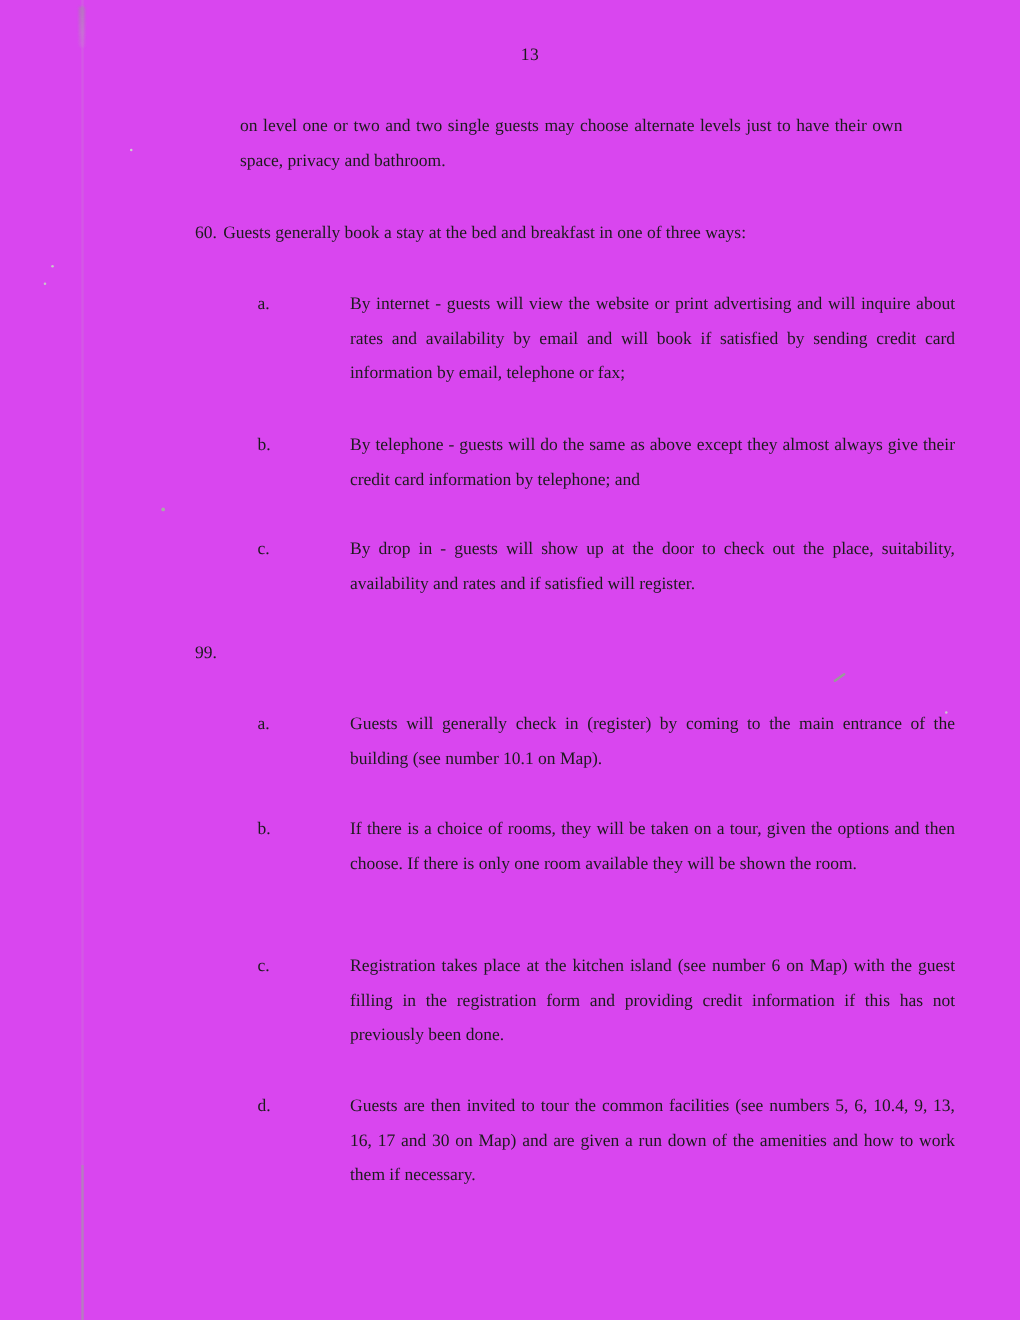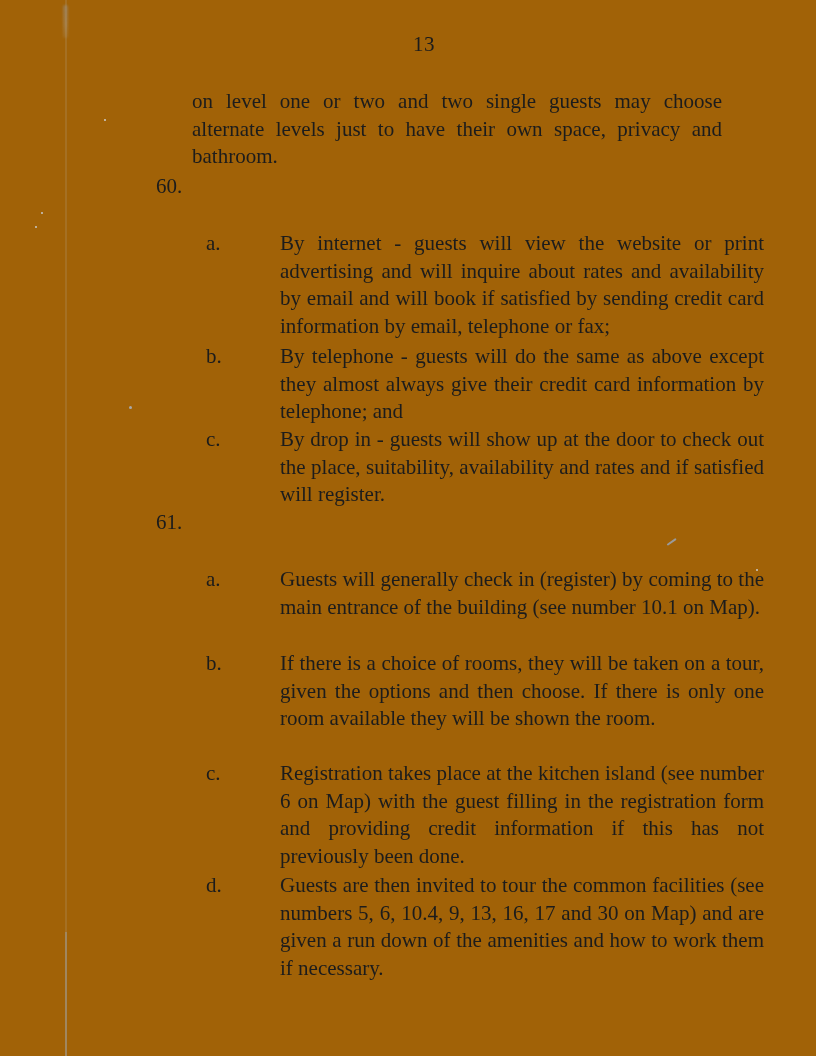--- a/index.html
+++ b/index.html
@@ -4,25 +4,25 @@
 <style>
   html, body {
     margin: 0;
     padding: 0;
     background: #ffffff;
   }
   .page {
     position: relative;
     width: 816px;
     height: 1056px;
-    background: #a16207;
+    background: #d946ef;
     overflow: hidden;
     font-family: "Liberation Serif", "DejaVu Serif", serif;
     color: #1c1c1c;
-    font-size: 21px;
+    font-size: 14px;
     line-height: 27.5px;
     text-decoration: underline;
   }
   .page-number {
     position: absolute;
     top: 31px;
     left: 0;
     width: 100%;
     text-align: center;
     letter-spacing: 0.5px;
@@ -132,37 +132,38 @@
   <div class="speck speck-4"></div>
   <div class="speck speck-5"></div>
   <div class="tick-mark"></div>
 
   <div class="page-number">13</div>
 
   <div class="para-continuation">on level one or two and two single guests may choose alternate levels just to have their own space, privacy and bathroom.</div>
 
   <div class="numbered-para" id="para-60">
     <span class="num-label">60.</span>
+    <span class="num-text">Guests generally book a stay at the bed and breakfast in one of three ways:</span>
   </div>
 
   <div class="sub-item" id="item-60a">
     <span class="letter">a.</span>
     <span class="item-text">By internet - guests will view the website or print advertising and will inquire about rates and availability by email and will book if satisfied by sending credit card information by email, telephone or fax;</span>
   </div>
   <div class="sub-item" id="item-60b">
     <span class="letter">b.</span>
     <span class="item-text">By telephone - guests will do the same as above except they almost always give their credit card information by telephone; and</span>
   </div>
   <div class="sub-item" id="item-60c">
     <span class="letter">c.</span>
     <span class="item-text">By drop in - guests will show up at the door to check out the place, suitability, availability and rates and if satisfied will register.</span>
   </div>
 
   <div class="numbered-para" id="para-61">
-    <span class="num-label">61.</span>
+    <span class="num-label">99.</span>
   </div>
 
   <div class="sub-item" id="item-61a">
     <span class="letter">a.</span>
     <span class="item-text">Guests will generally check in (register) by coming to the main entrance of the building (see number 10.1 on Map).</span>
   </div>
   <div class="sub-item" id="item-61b">
     <span class="letter">b.</span>
     <span class="item-text">If there is a choice of rooms, they will be taken on a tour, given the options and then choose.  If there is only one room available they will be shown the room.</span>
   </div>

